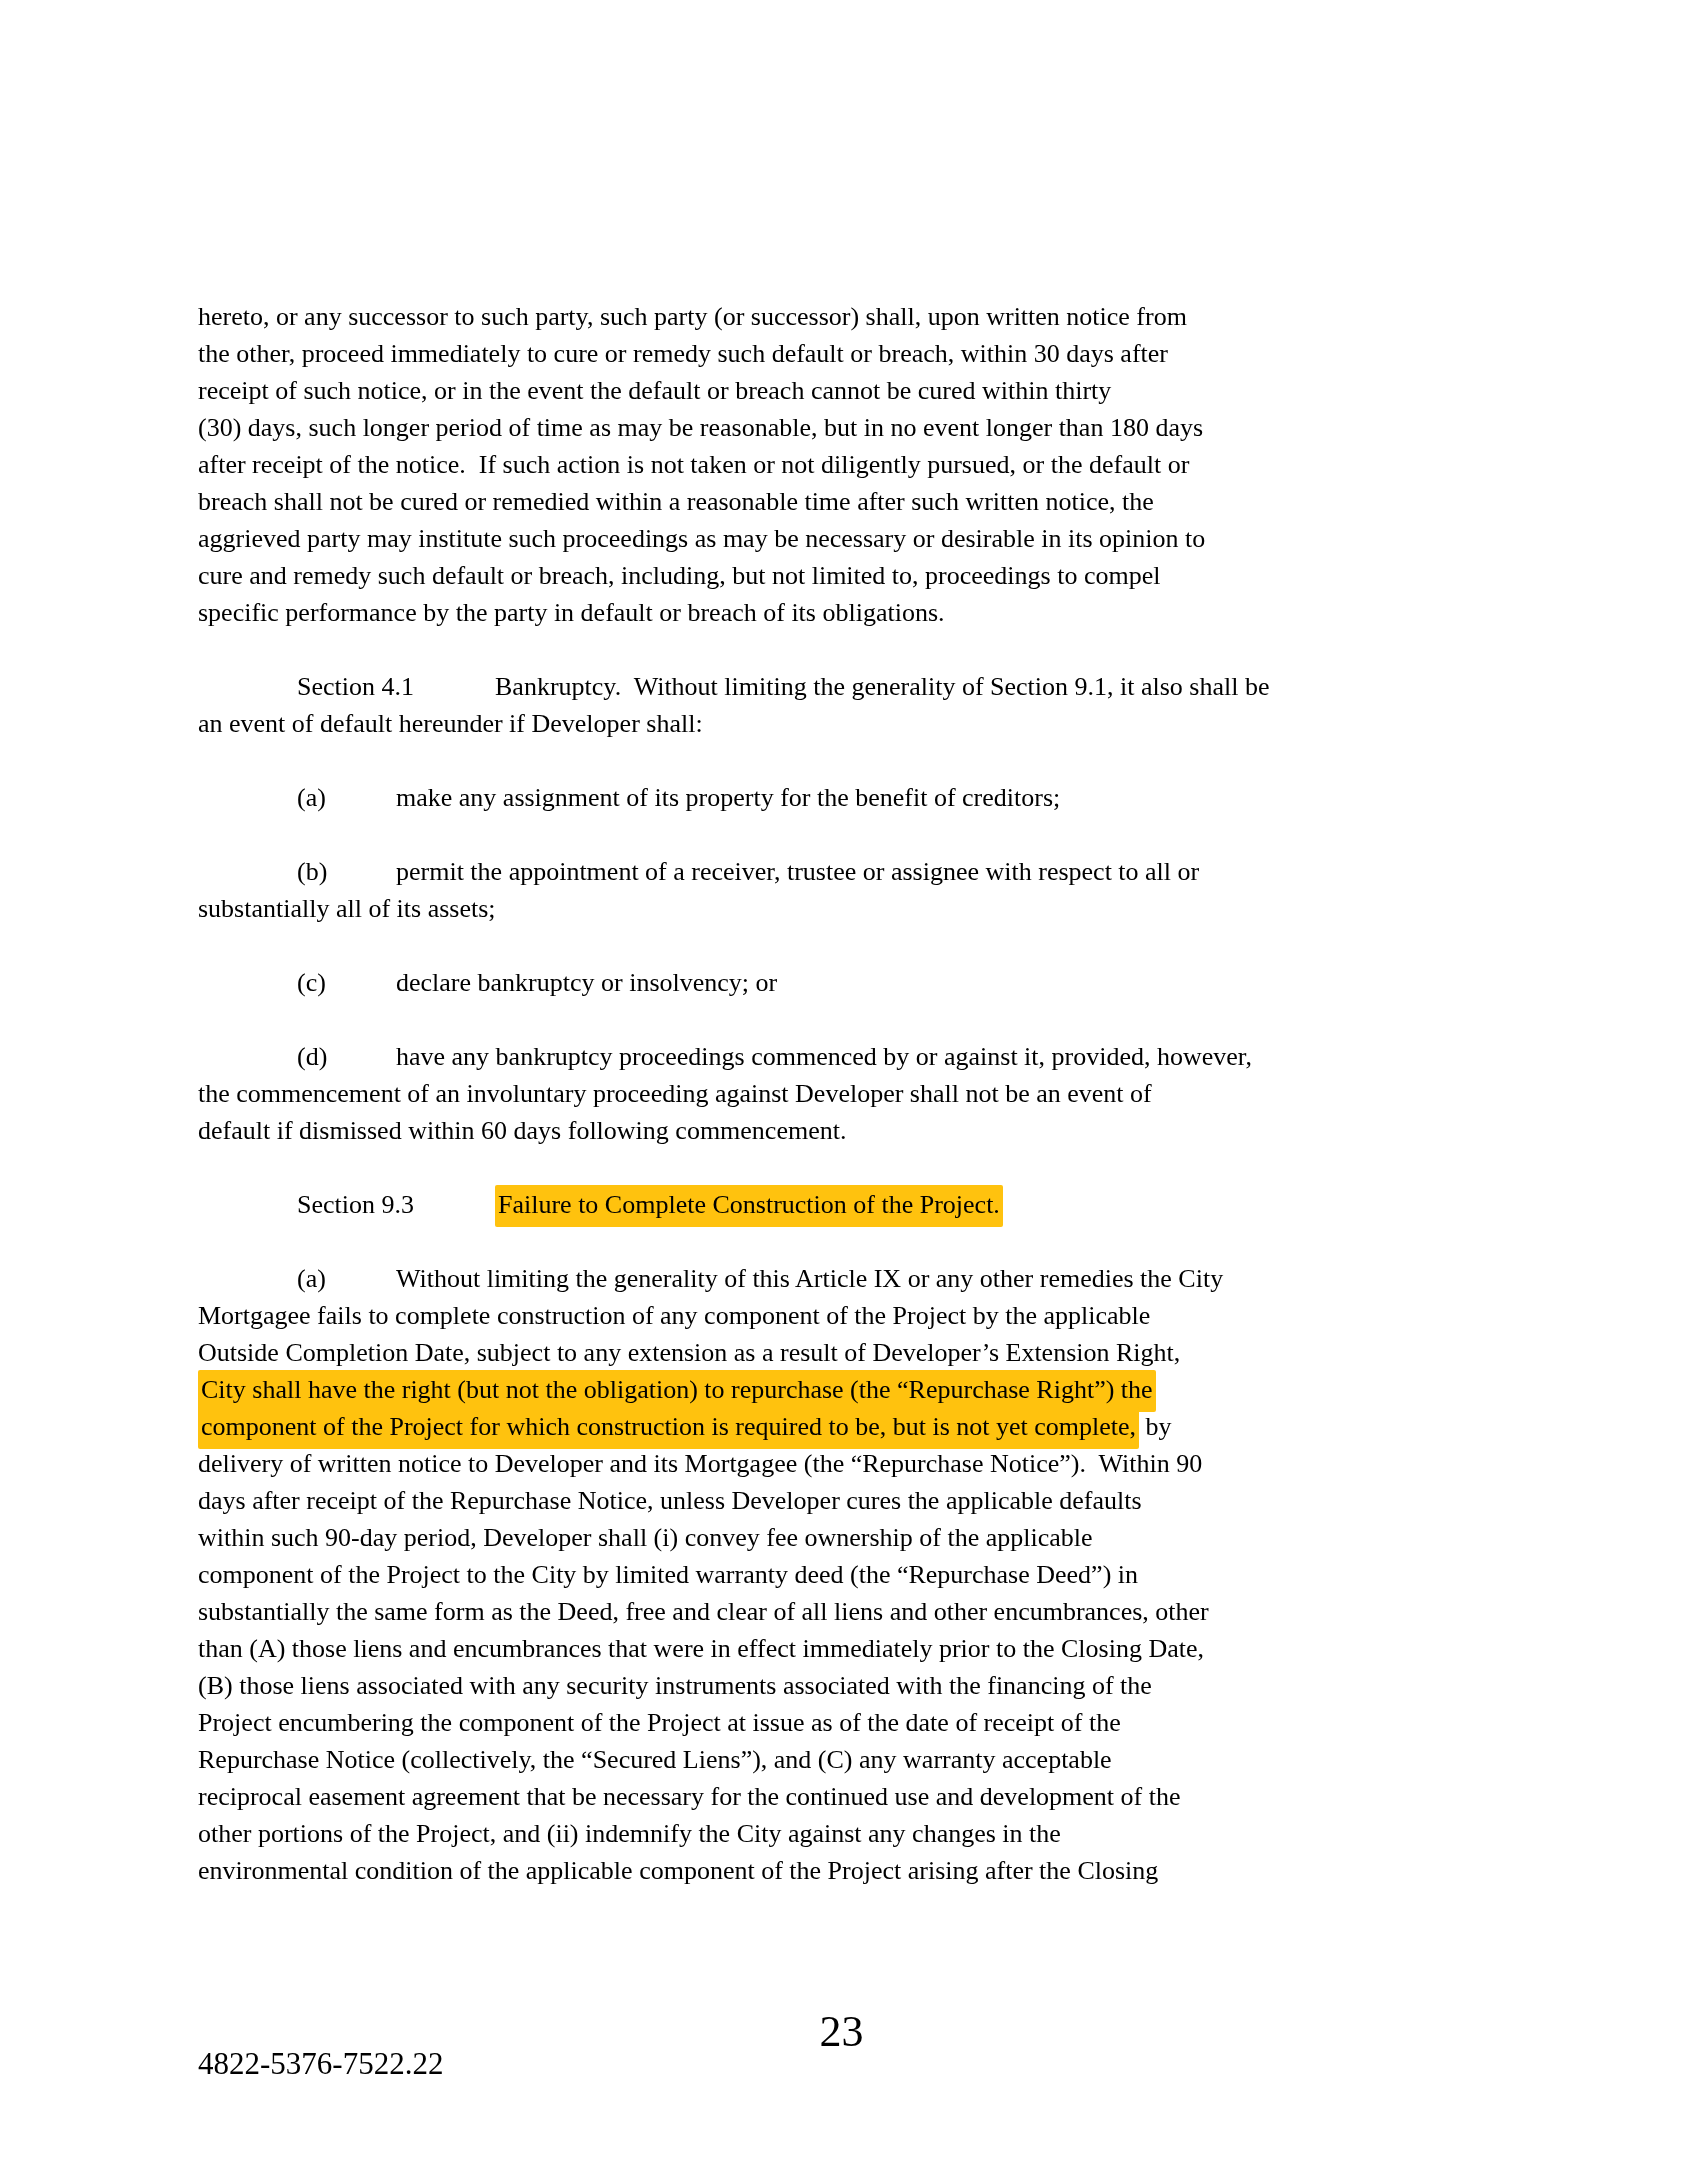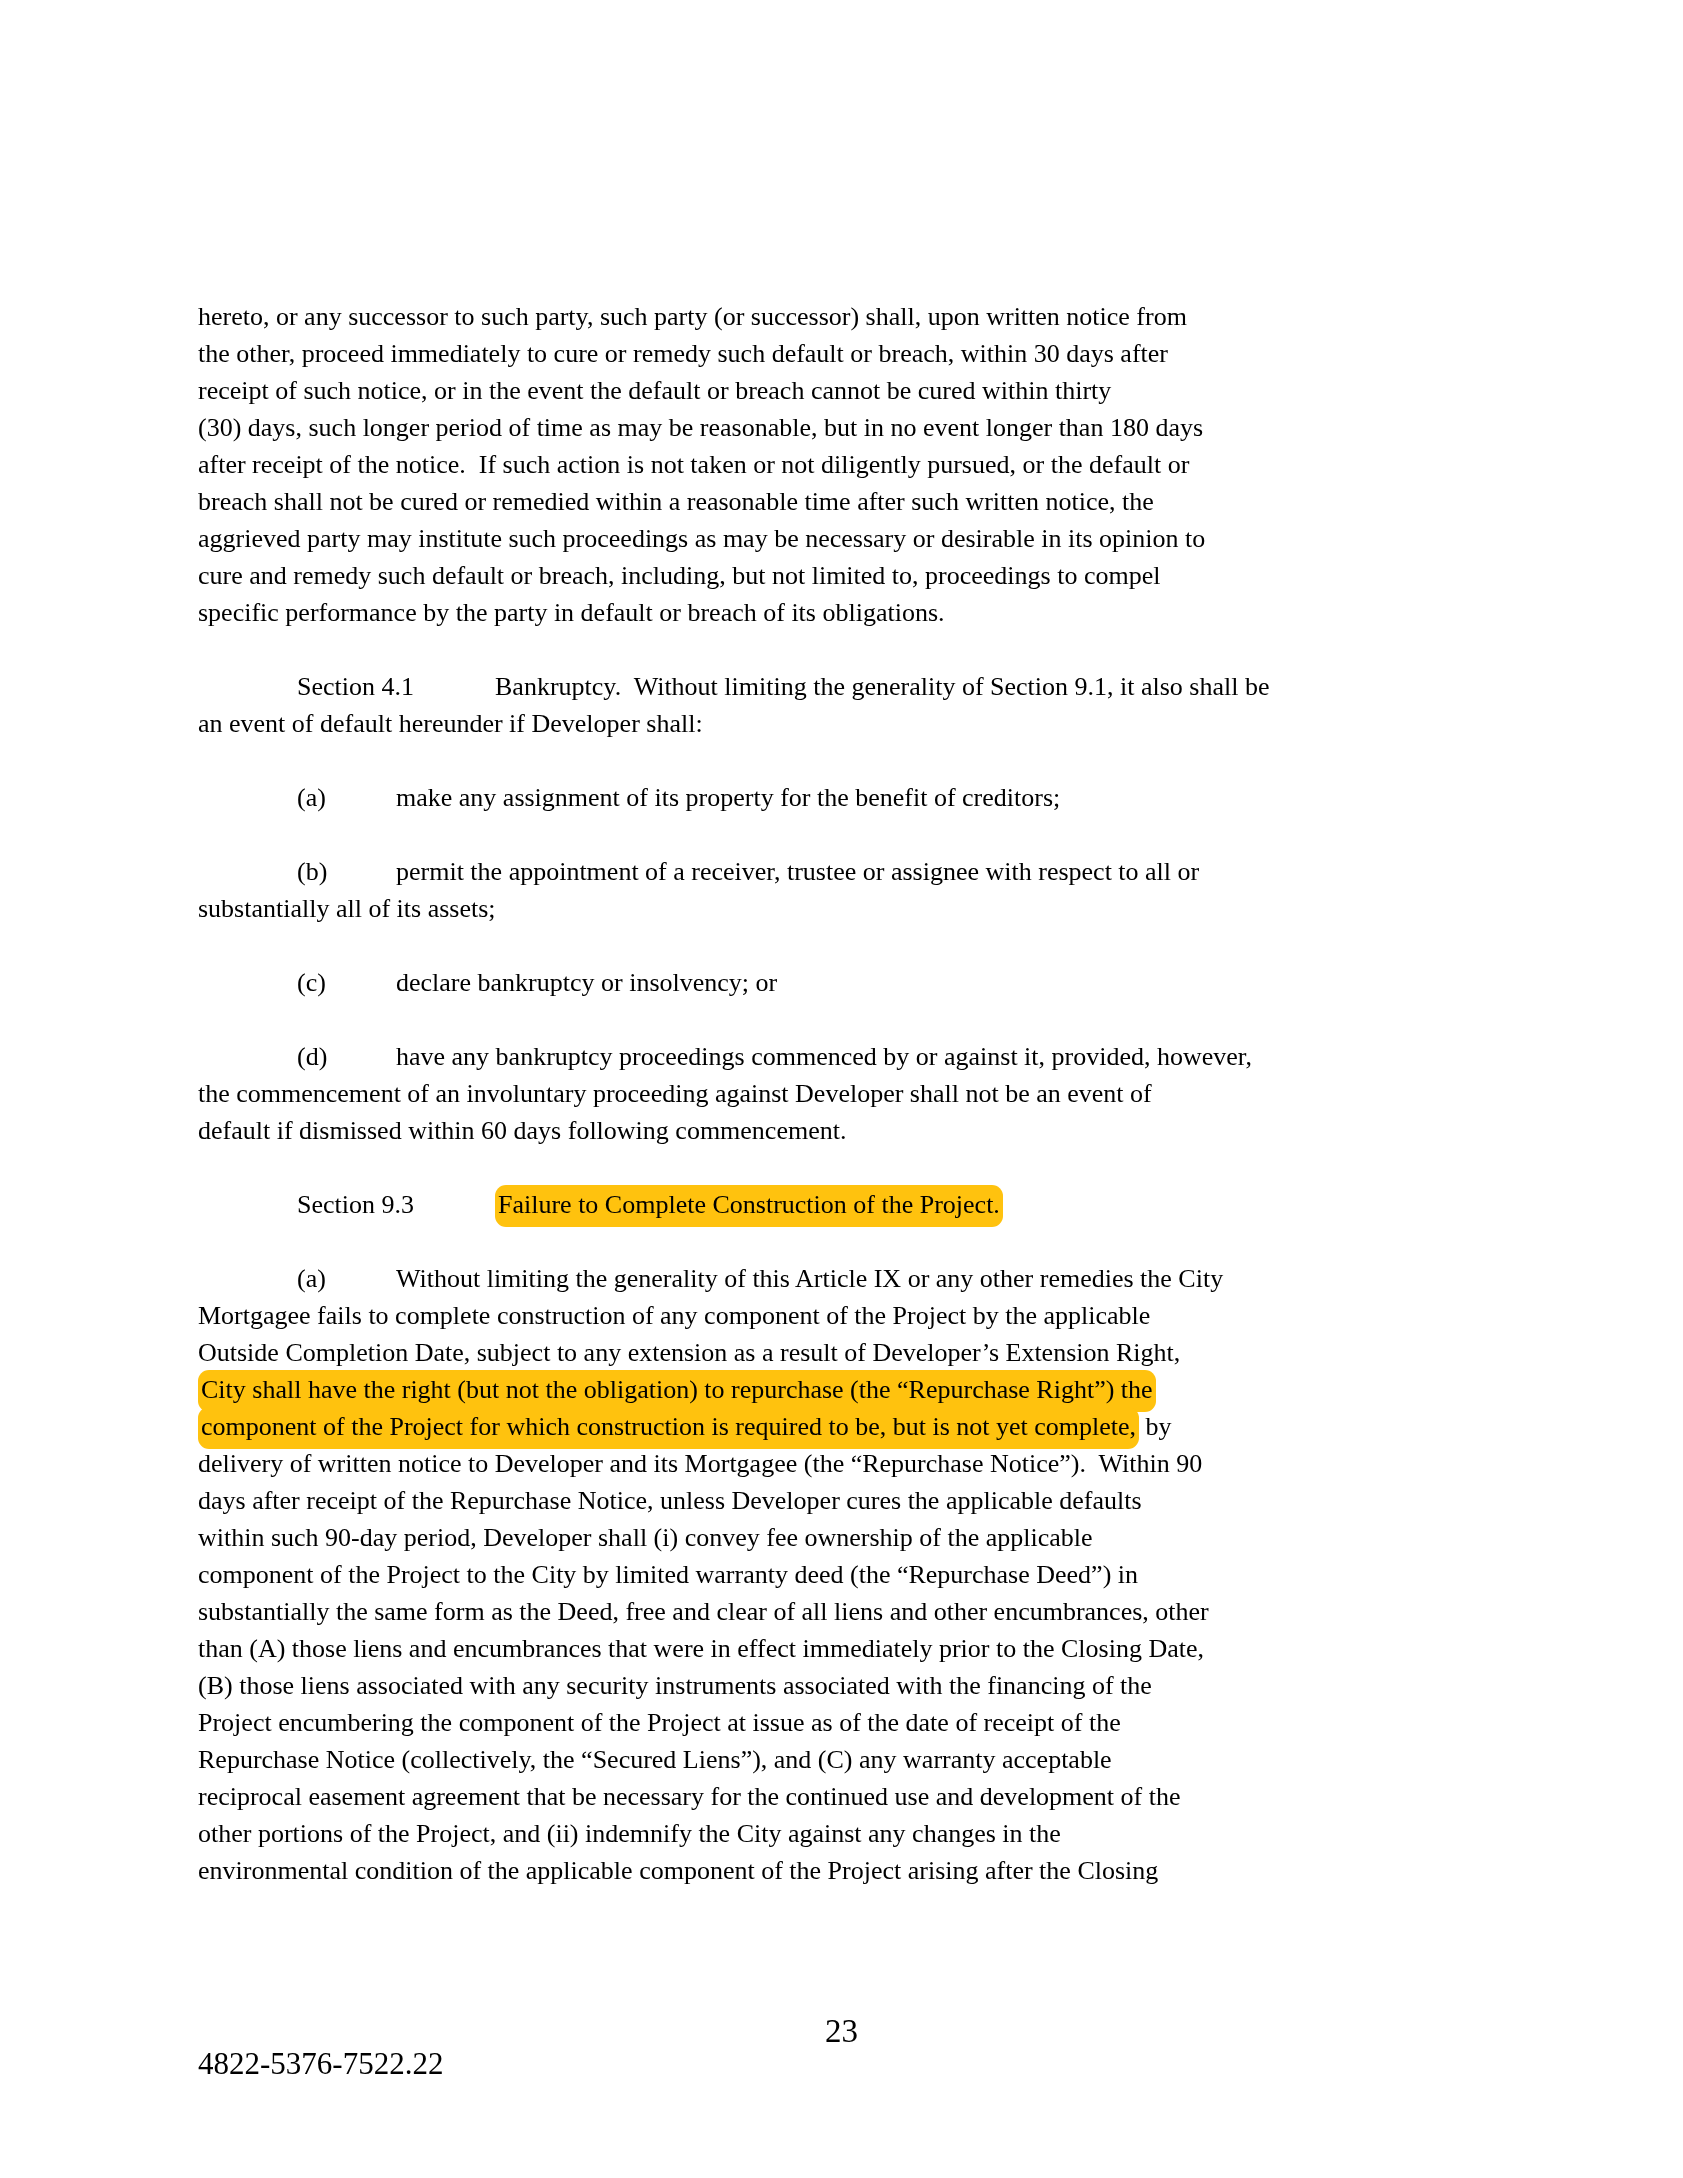--- a/index.html
+++ b/index.html
@@ -26,34 +26,34 @@
   .line {
     white-space: pre;
     -moz-tab-size: 99px;
     tab-size: 99px;
     height: 37px;
   }
   .line.first { padding-left: 99px; }
   .blank { height: 37px; }
   .hl {
     background: var(--hl-color, #FFC20E);
-    border-radius: 11px;
+    border-radius: 2px;
     padding: 5px 3px 8px 3px;
   }
   .ul {
     text-decoration-thickness: 3px;
     text-underline-offset: 5px;
     text-decoration-color: #000000;
   }
   .page-number {
     position: absolute;
     left: 0; top: 2013px;
     width: 1683px;
     text-align: center;
-    font-size: 33px;
+    font-size: 44px;
     line-height: 37px;
   }
   .doc-id {
     position: absolute;
     left: 198px; top: 2051px;
     font-size: 31px;
     line-height: 26px;
   }
 </style>
 </head>

